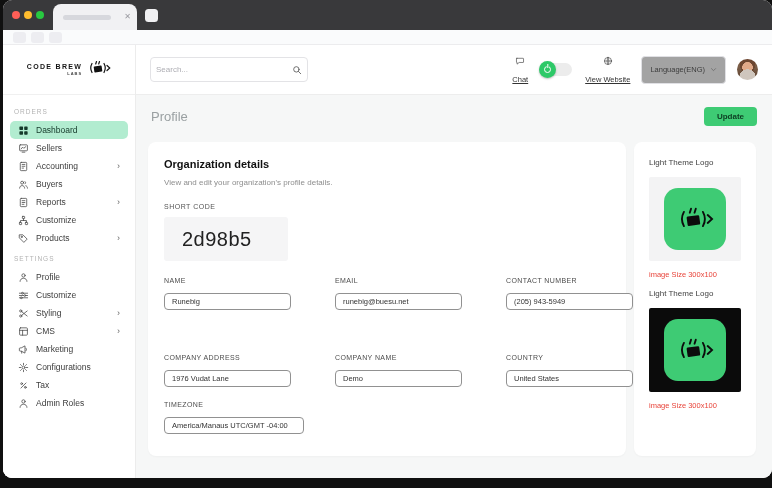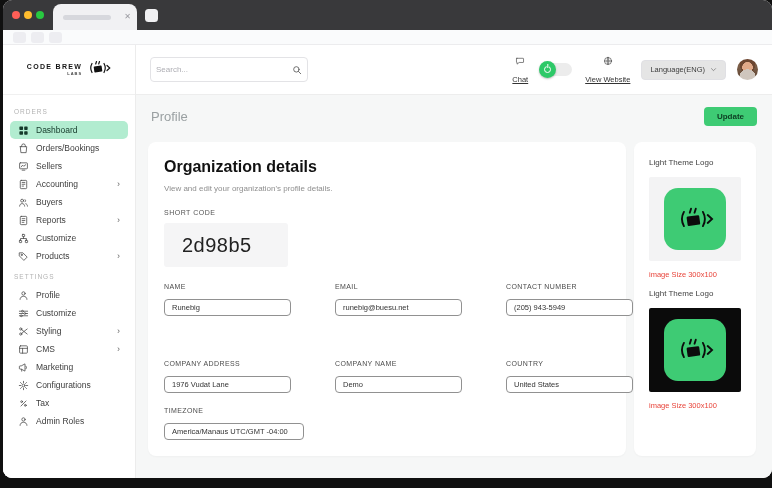--- a/index.html
+++ b/index.html
@@ -58,21 +58,21 @@
   .linkish svg { width:10px; height:10px; stroke:#444; stroke-width:1.6; fill:none;
     stroke-linecap:round; stroke-linejoin:round; }
   .toggle { width:31px; height:13px; border-radius:7px; background:#ececec;
     position:relative; cursor:pointer; flex:none; margin:0 2px; }
   .knob { position:absolute; left:-2px; top:-2px; width:17px; height:17px;
     border-radius:50%; background:#2ec968; box-shadow:0 1px 2px rgba(0,0,0,.25);
     display:flex; align-items:center; justify-content:center; }
   .pwr { width:7px; height:7px; border:1.2px solid #fff; border-radius:50%; position:relative; }
   .pwr::after { content:""; position:absolute; left:50%; top:-3px; width:1.4px;
     height:4px; background:#fff; transform:translateX(-50%); box-shadow:0 0 0 .6px #2ec968; }
-  .lang { height:20px; padding:0 8px; background:#e5e5e5; border:1px solid #e0e0e4;
+  .lang { height:28px; padding:0 8px; background:#a3a3a3; border:1px solid #e0e0e4;
     border-radius:4px; font-size:7.5px; color:#3c3c3c; display:flex;
     align-items:center; gap:5px; cursor:pointer; }
   .lang svg { width:7px; height:7px; stroke:#555; stroke-width:2; fill:none; stroke-linecap:round; }
   .avatar { width:21px; height:21px; border-radius:50%; cursor:pointer; background:
     radial-gradient(circle at 50% 88%, #cfc6bd 0 38%, transparent 39%),
     radial-gradient(circle at 50% 40%, #e0a988 0 32%, transparent 33%),
     radial-gradient(circle at 50% 26%, #6d4630 0 42%, transparent 43%),
     linear-gradient(#8a6a50, #5d4433); }
 
   .content { flex:1; padding:12px 12px 0; }
@@ -80,21 +80,21 @@
     margin-bottom:16px; padding:0 3px; }
   .page-title { font-size:13px; color:#9aa0a2; }
   .update-btn { background:#3ecb74; color:#0e4024; font-size:8px; font-weight:bold;
     border:none; border-radius:4px; padding:5px 13px; cursor:pointer; font-family:inherit; }
 
   .cards { display:flex; gap:8px; }
   .card { background:#fff; border-radius:8px; box-shadow:0 1px 2px rgba(0,0,0,.03); height:314px; }
   .card.org { width:478px; padding:16px; }
   .card.logos { width:122px; padding:12px 15px; }
 
-  .org-title { font-size:16px; font-weight:bold; color:#111; margin-bottom:8px; }
+  .org-title { font-size:11px; font-weight:bold; color:#111; margin-bottom:8px; }
   .org-sub { font-size:8px; color:#8e8e8e; margin-bottom:16px; }
   .sc-label { font-size:7px; color:#555; letter-spacing:.5px; margin-bottom:7px; }
   .sc-box { width:124px; height:44px; background:#f5f5f6; border-radius:3px;
     display:flex; align-items:center; padding-left:18px; font-size:20px;
     color:#222; letter-spacing:.5px; margin-bottom:16px; }
   .form-grid { display:grid; grid-template-columns:repeat(3,127px); column-gap:17px; row-gap:14px;gap:44px; }
   .field label { display:block; font-size:7px; color:#4c4c4c; letter-spacing:.4px; margin-bottom:6px; }
   .field input { width:100%; height:17px; border:1px solid #919191; border-radius:4px;
     font-size:7.5px; color:#333; padding:0 7px; font-family:inherit; outline:none; }
   .tz { margin-top:14px; }
@@ -156,29 +156,20 @@
               <svg viewBox="0 0 24 24">
                 <g fill="currentColor" stroke="none">
                   <rect x="3" y="3" width="8" height="8" rx="1.5"></rect>
                   <rect x="13.5" y="3" width="7.5" height="8" rx="1.5"></rect>
                   <rect x="3" y="13.5" width="8" height="7.5" rx="1.5"></rect>
                   <rect x="13.5" y="13.5" width="7.5" height="7.5" rx="1.5"></rect>
                 </g>
               </svg>
             </span>
             <span>Dashboard</span>
-          </div>
-          <div class="nav-item">
-            <span class="icn">
-              <svg viewBox="0 0 24 24">
-                <path d="M8 8V6a4 4 0 0 1 8 0v2"></path>
-                <path d="M5 8h14l-1.3 13H6.3L5 8z"></path>
-              </svg>
-            </span>
-            <span>Orders/Bookings</span>
           </div>
           <div class="nav-item">
             <span class="icn">
               <svg viewBox="0 0 24 24">
                 <rect x="3.5" y="4" width="17" height="13" rx="1.5"></rect>
                 <path d="M7 13l3-4 2.5 2.5L17 8M9 20h6"></path>
               </svg>
             </span>
             <span>Sellers</span>
           </div>

